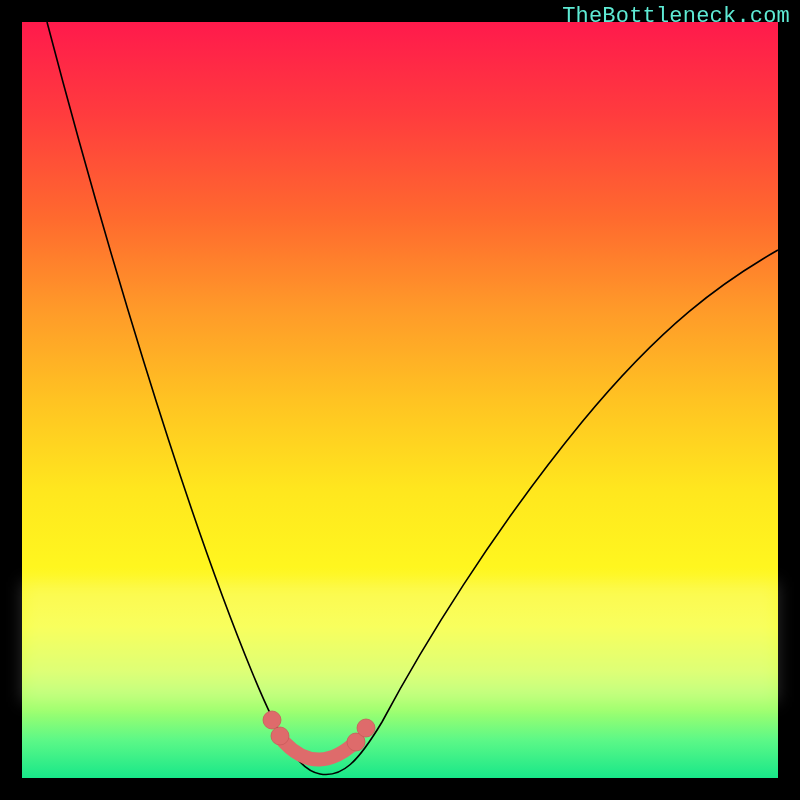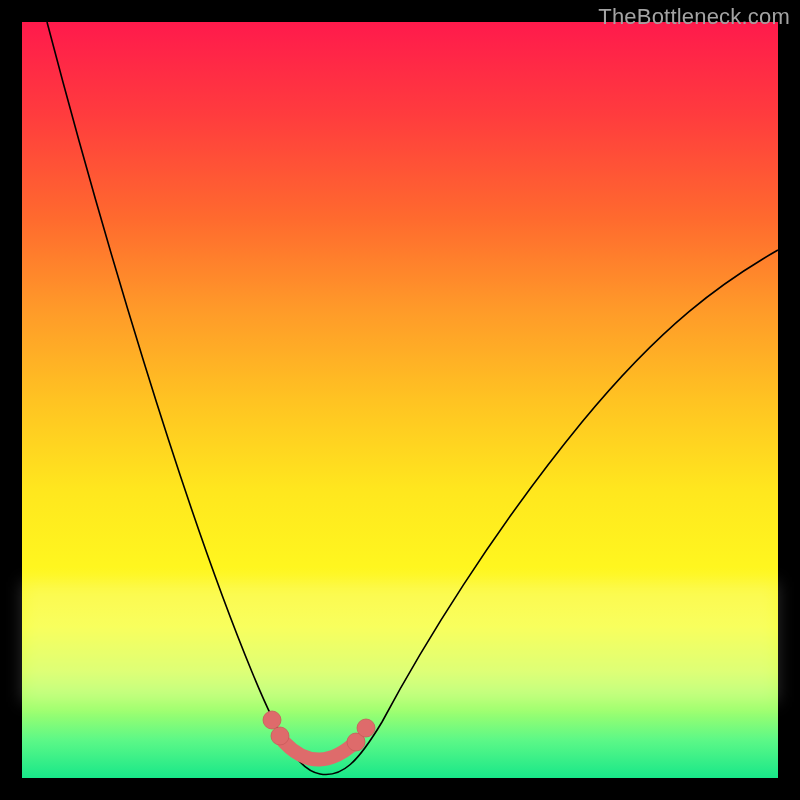--- a/index.html
+++ b/index.html
@@ -29,25 +29,26 @@
       #d6ff59 86%,
       #a0ff6e 91%,
       #5cf887 95%,
       #18e789 100%
     );
   }
   .watermark {
     position: absolute;
     top: 4px;
     right: 10px;
-    color: #a3a3a3;
+    color: #5eead4;
     font-size: 22px;
     font-weight: 500;
     letter-spacing: 0.2px;
     z-index: 10;
+    font-family: Liberation Mono, monospace;
   }
   svg.curve {
     position: absolute;
     left: 0;
     top: 0;
     width: 756px;
     height: 756px;
     overflow: visible;
   }
   .curve-path {

